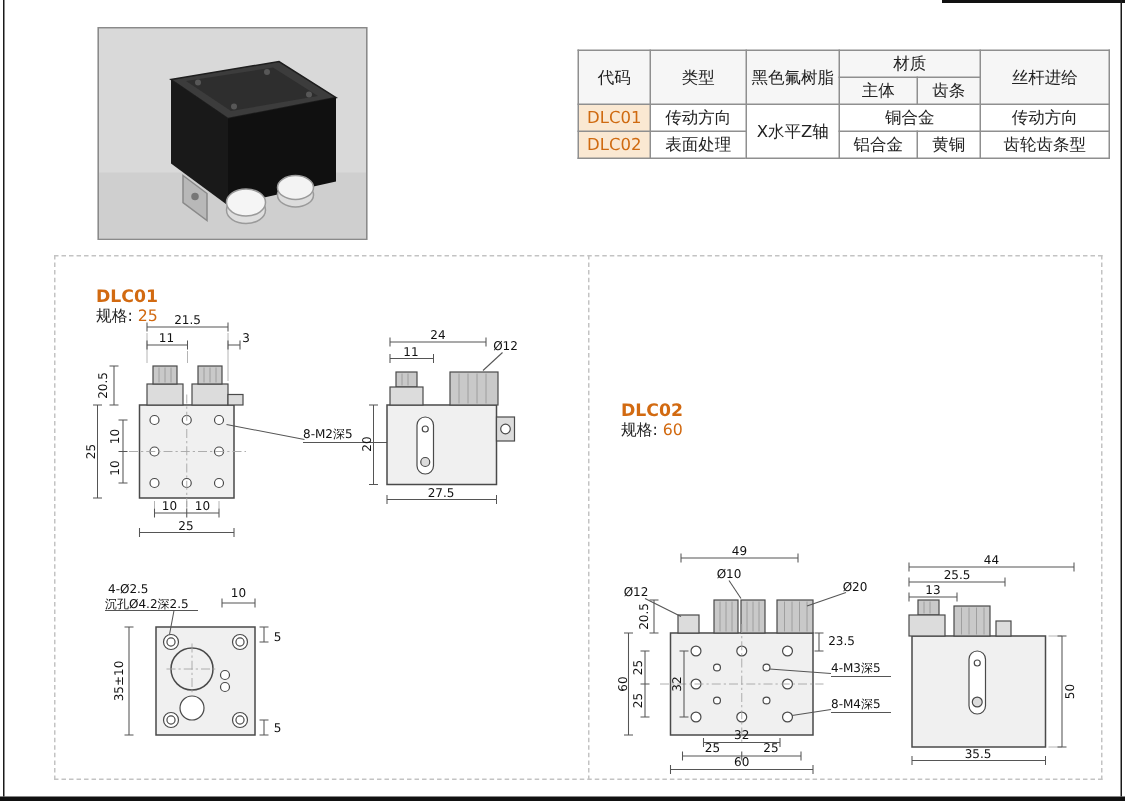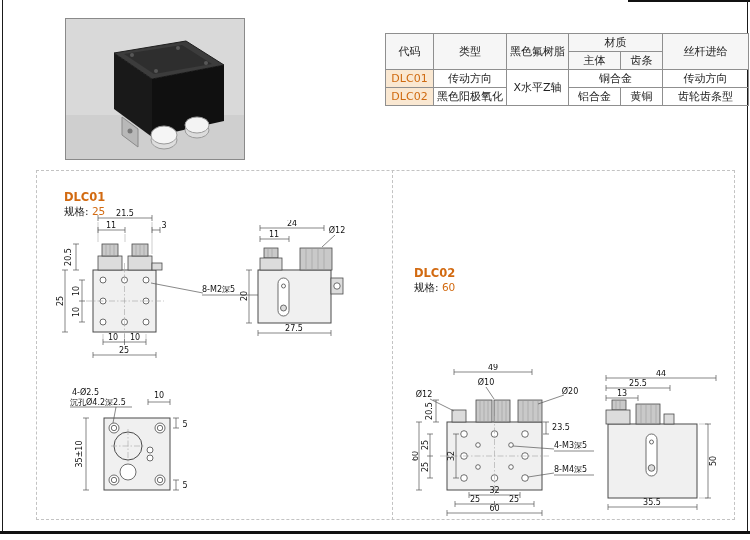--- a/index.html
+++ b/index.html
@@ -105,21 +105,21 @@
     </tr>
     <tr>
       <td class="code-cell">DLC01</td>
       <td>传动方向</td>
       <td rowspan="2">X水平Z轴</td>
       <td colspan="2">铜合金</td>
       <td>传动方向</td>
     </tr>
     <tr>
       <td class="code-cell">DLC02</td>
-      <td>黑色阳极氧化</td>
+      <td>表面处理</td>
       <td>铝合金</td>
       <td>黄铜</td>
       <td>齿轮齿条型</td>
     </tr>
   </tbody>
     </table>
 
   <div class="dashed-region"></div>
   <div class="section-divider"></div>
 

